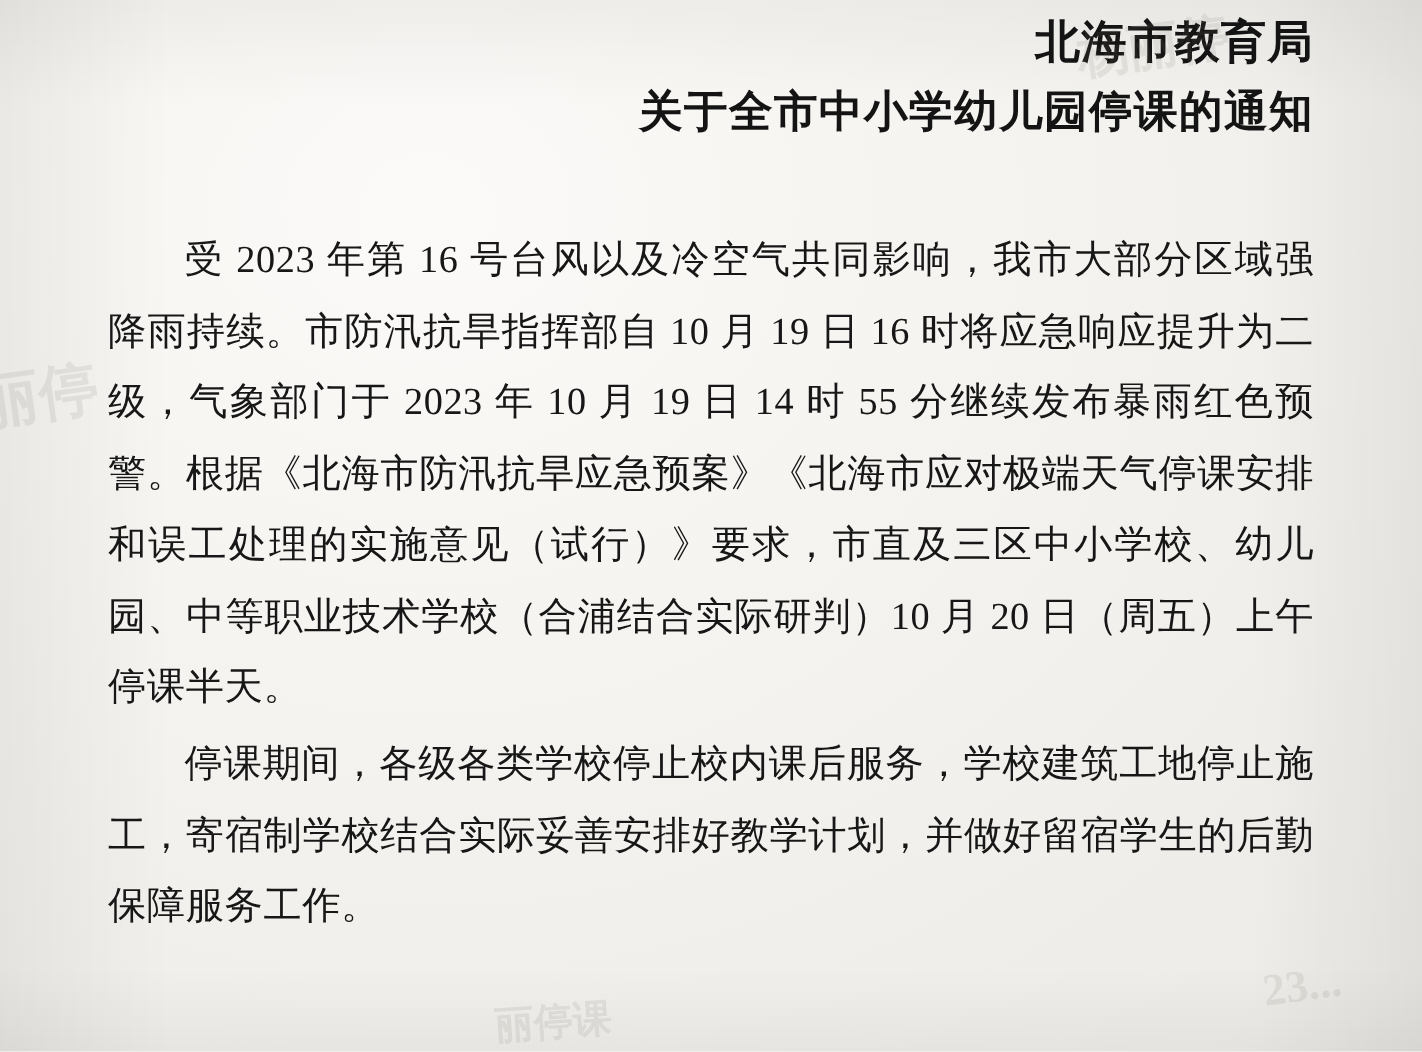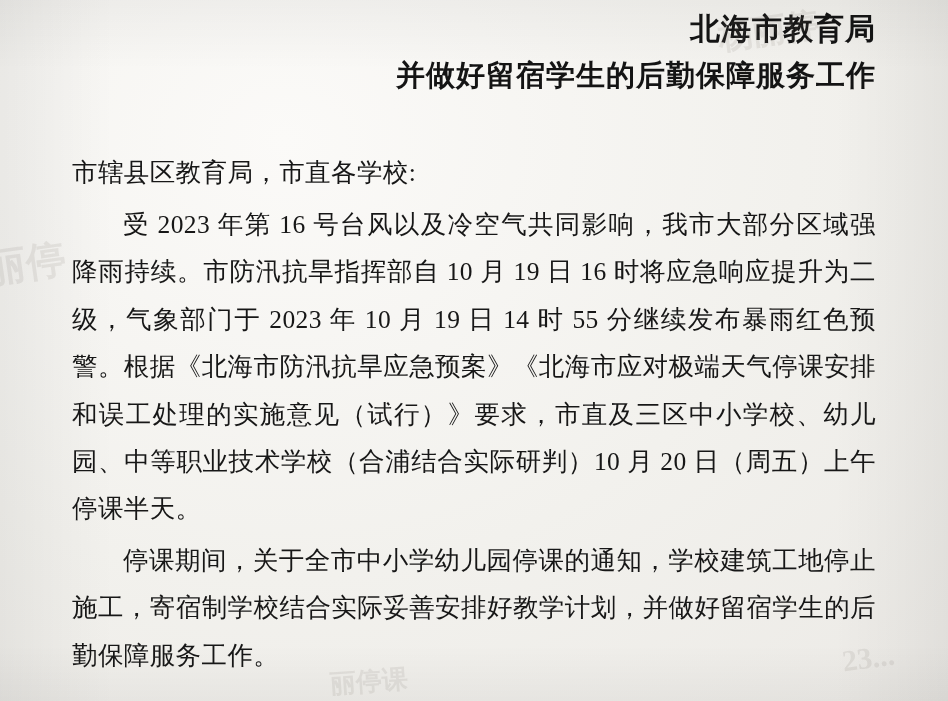--- a/index.html
+++ b/index.html
@@ -88,27 +88,26 @@
 </style>
 </head>
 <body>
 
 <div class="paper"></div>
 
 <div class="doc">
 
   <div class="title-block">
     <div class="title-line">北海市教育局</div>
-    <div class="title-line second">并做好留宿学生的后勤保障服务工作</div>
+    <div class="title-line second">关于全市中小学幼儿园停课的通知</div>
   </div>
 
   <div class="body-block">
-    <p class="para">市辖县区教育局，市直各学校:</p>
     <p class="para indent">受 2023 年第 16 号台风以及冷空气共同影响，我市大部分区域强降雨持续。市防汛抗旱指挥部自 10 月 19 日 16 时将应急响应提升为二级，气象部门于 2023 年 10 月 19 日 14 时 55 分继续发布暴雨红色预警。根据《北海市防汛抗旱应急预案》《北海市应对极端天气停课安排和误工处理的实施意见（试行）》要求，市直及三区中小学校、幼儿园、中等职业技术学校（合浦结合实际研判）10 月 20 日（周五）上午停课半天。</p>
-    <p class="para indent">停课期间，关于全市中小学幼儿园停课的通知，学校建筑工地停止施工，寄宿制学校结合实际妥善安排好教学计划，并做好留宿学生的后勤保障服务工作。</p>
+    <p class="para indent">停课期间，各级各类学校停止校内课后服务，学校建筑工地停止施工，寄宿制学校结合实际妥善安排好教学计划，并做好留宿学生的后勤保障服务工作。</p>
   </div>
 
 </div>
 
 <div class="wm wm-1">杨丽停</div>
 <div class="wm wm-2">丽停</div>
 <div class="wm wm-3">23...</div>
 <div class="wm wm-4">丽停课</div>
 
 </body></html>

